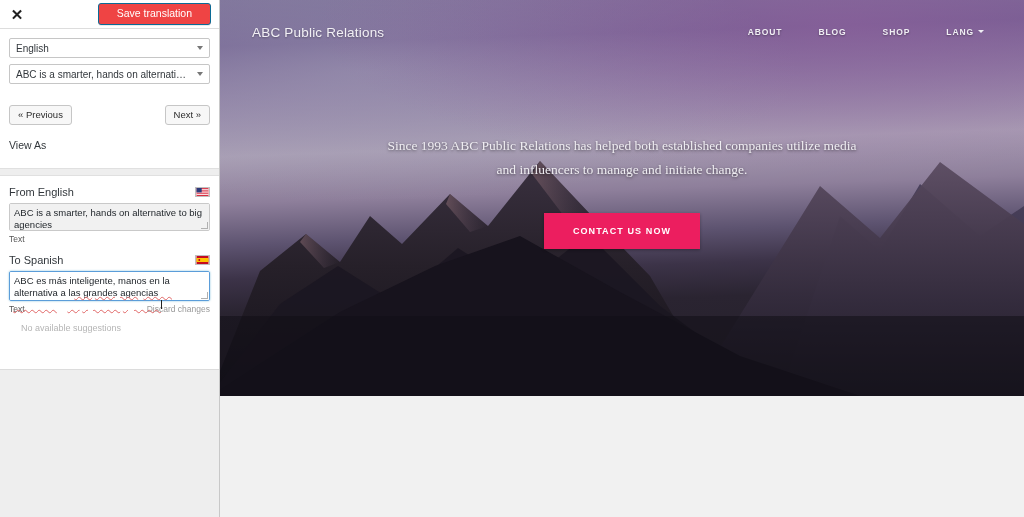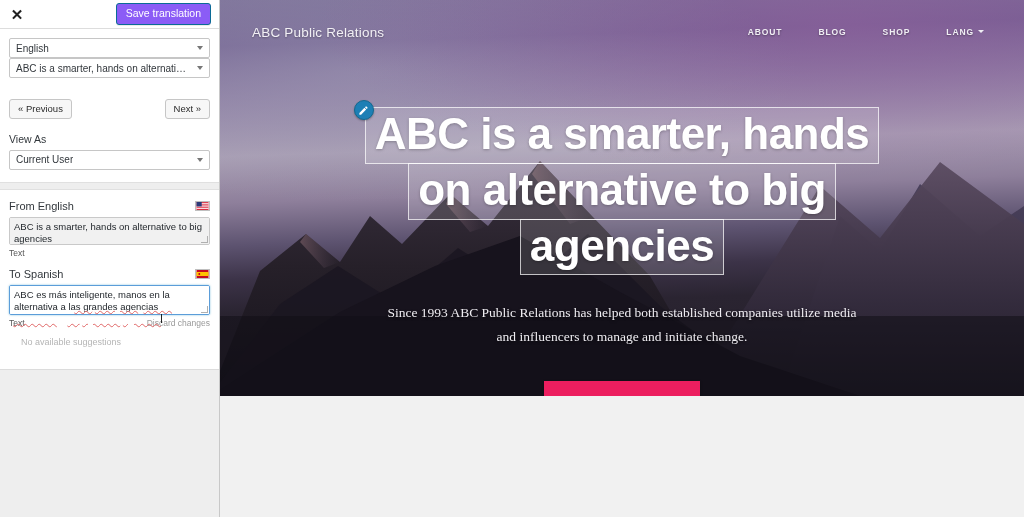--- a/index.html
+++ b/index.html
@@ -29,44 +29,44 @@
     background: #fff;
     flex: 0 0 29px;
   }
   .close-x {
     width: 22px; height: 22px;
     display: flex; align-items: center; justify-content: center;
     font-size: 15px; color: #222; font-weight: bold;
     cursor: pointer; line-height: 1;
   }
   .btn-primary {
-    background: #8b5cf6;
+    background: #ef4444;
     border: 1px solid #0a6b96;
     color: #fff;
     font-size: 10.5px;
-    padding: 4px 9px 5px;
+    padding: 4px 18px 5px;
     border-radius: 3px;
     cursor: pointer;
     line-height: 1.1;
     font-family: "Liberation Sans", sans-serif;
     box-shadow: 0 1px 0 rgba(0,0,0,.08);
   }
 
   .sb-body { padding: 9px 9px 0 9px; background: #fff; }
 
   .select-ctl {
     width: 100%;
     height: 20px;
     border: 1px solid #c6c6c6;
     border-radius: 2px;
     background: #fff;
     font-size: 10px;
     color: #32373c;
     padding: 0 18px 0 6px;
-    margin-bottom: 0;
+    margin-bottom: 6px;
     display: flex; align-items: center;
     position: relative;
     white-space: nowrap; overflow: hidden;
     cursor: pointer;
   }
   .select-ctl .caret {
     position: absolute; right: 6px; top: 50%;
     margin-top: -2px;
     width: 0; height: 0;
     border-left: 3.5px solid transparent;
@@ -307,24 +307,20 @@
         <span class="caret"></span>
       </div>
 
       <div class="navrow">
         <button class="btn-sec">« Previous</button>
         <button class="btn-sec">Next »</button>
       </div>
 
       <div class="field-label">View As</div>
 
-      <div class="select-ctl">
-        <span class="val">Current User</span>
-        <span class="caret"></span>
-      </div>
     </div>
 
     <div class="sb-divider-gap"></div>
 
     <div class="trans-section">
 
       <div class="lang-head">
         <span class="lbl">From English</span>
         <span>
           <svg class="flag" viewBox="0 0 30 20">
@@ -429,32 +425,20 @@
         <span class="nav-link">BLOG</span>
         <span class="nav-link">SHOP</span>
         <span class="nav-link">
           <span>LANG</span><span class="dcaret"></span>
         </span>
       </nav>
     </header>
 
     <div class="hero">
 
-      <div class="headline-wrap">
-        <div style="position:relative;display:inline-block;">
-          <span class="edit-badge">
-            <svg width="11" height="11" viewBox="0 0 24 24" fill="#ffffff">
-              <path d="M3 17.25V21h3.75L17.81 9.94l-3.75-3.75L3 17.25zM20.71 7.04a1 1 0 0 0 0-1.41l-2.34-2.34a1 1 0 0 0-1.41 0l-1.83 1.83 3.75 3.75 1.83-1.83z"></path>
-            </svg>
-          </span>
-          <div class="hl-line">ABC is a smarter, hands</div>
-        </div>
-        <div><div class="hl-line">on alternative to big</div></div>
-        <div><div class="hl-line">agencies</div></div>
-      </div>
 
       <p class="hero-sub">Since 1993 ABC Public Relations has helped both established companies utilize media and influencers to manage and initiate change.</p>
 
       <button class="cta">CONTACT US NOW</button>
     </div>
   </section>
 
 </div>
 
 </body></html>

